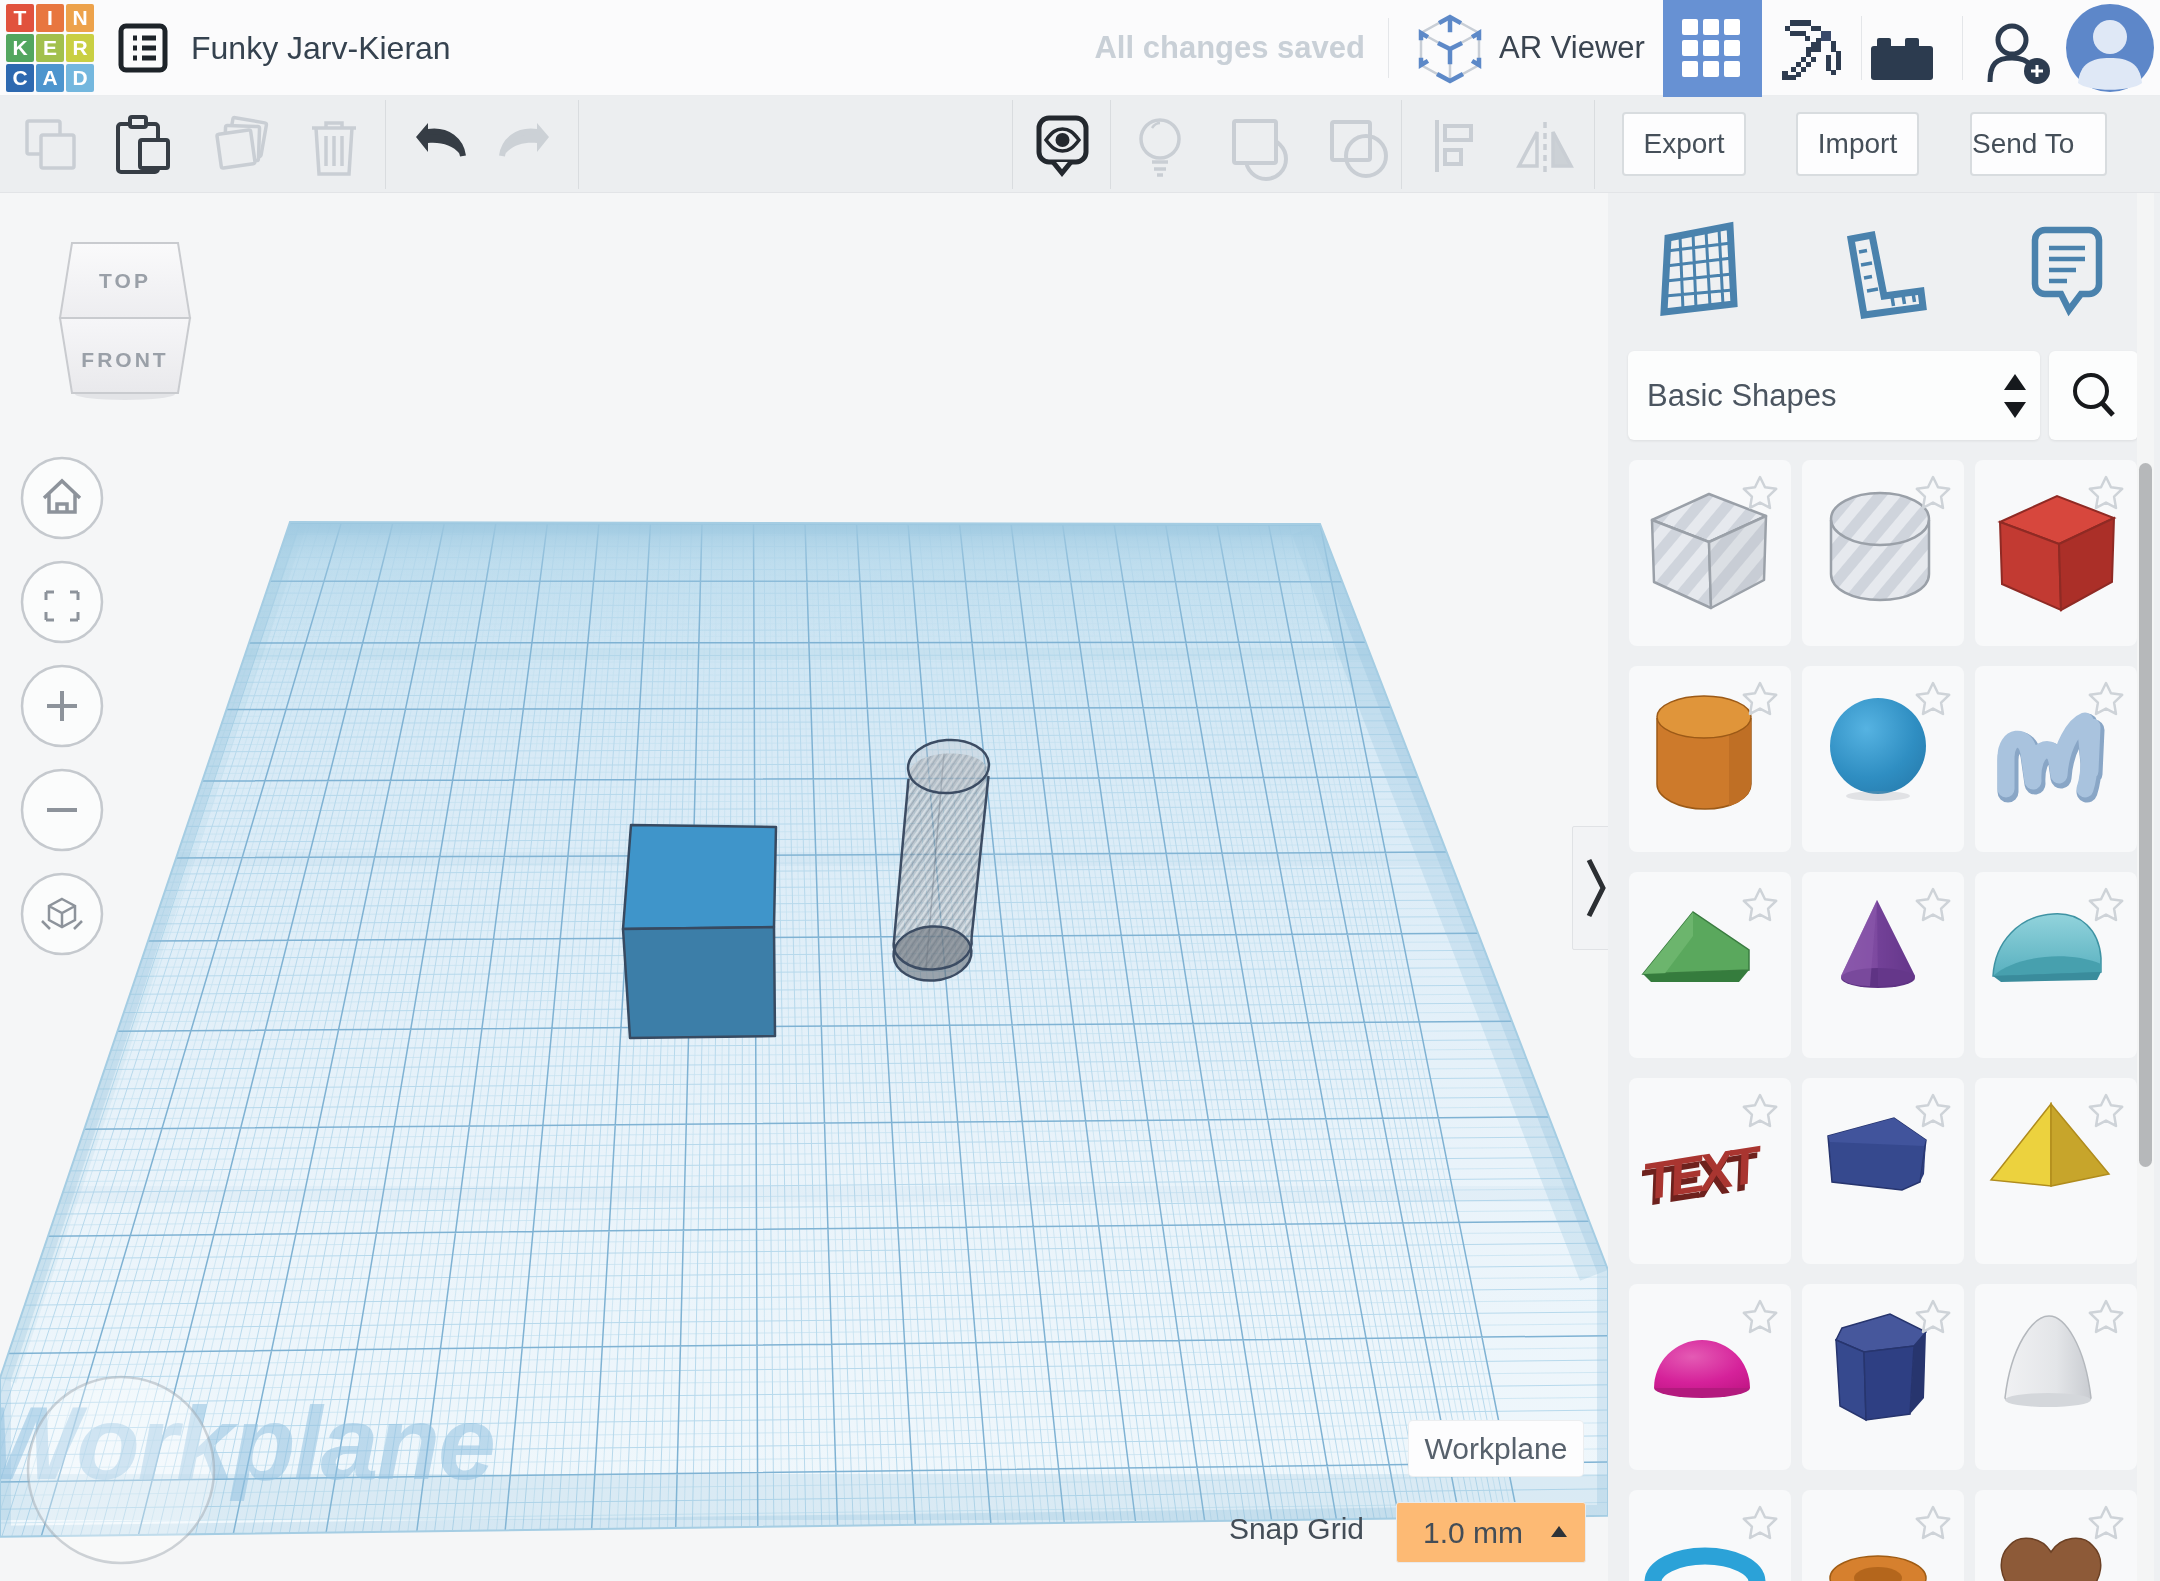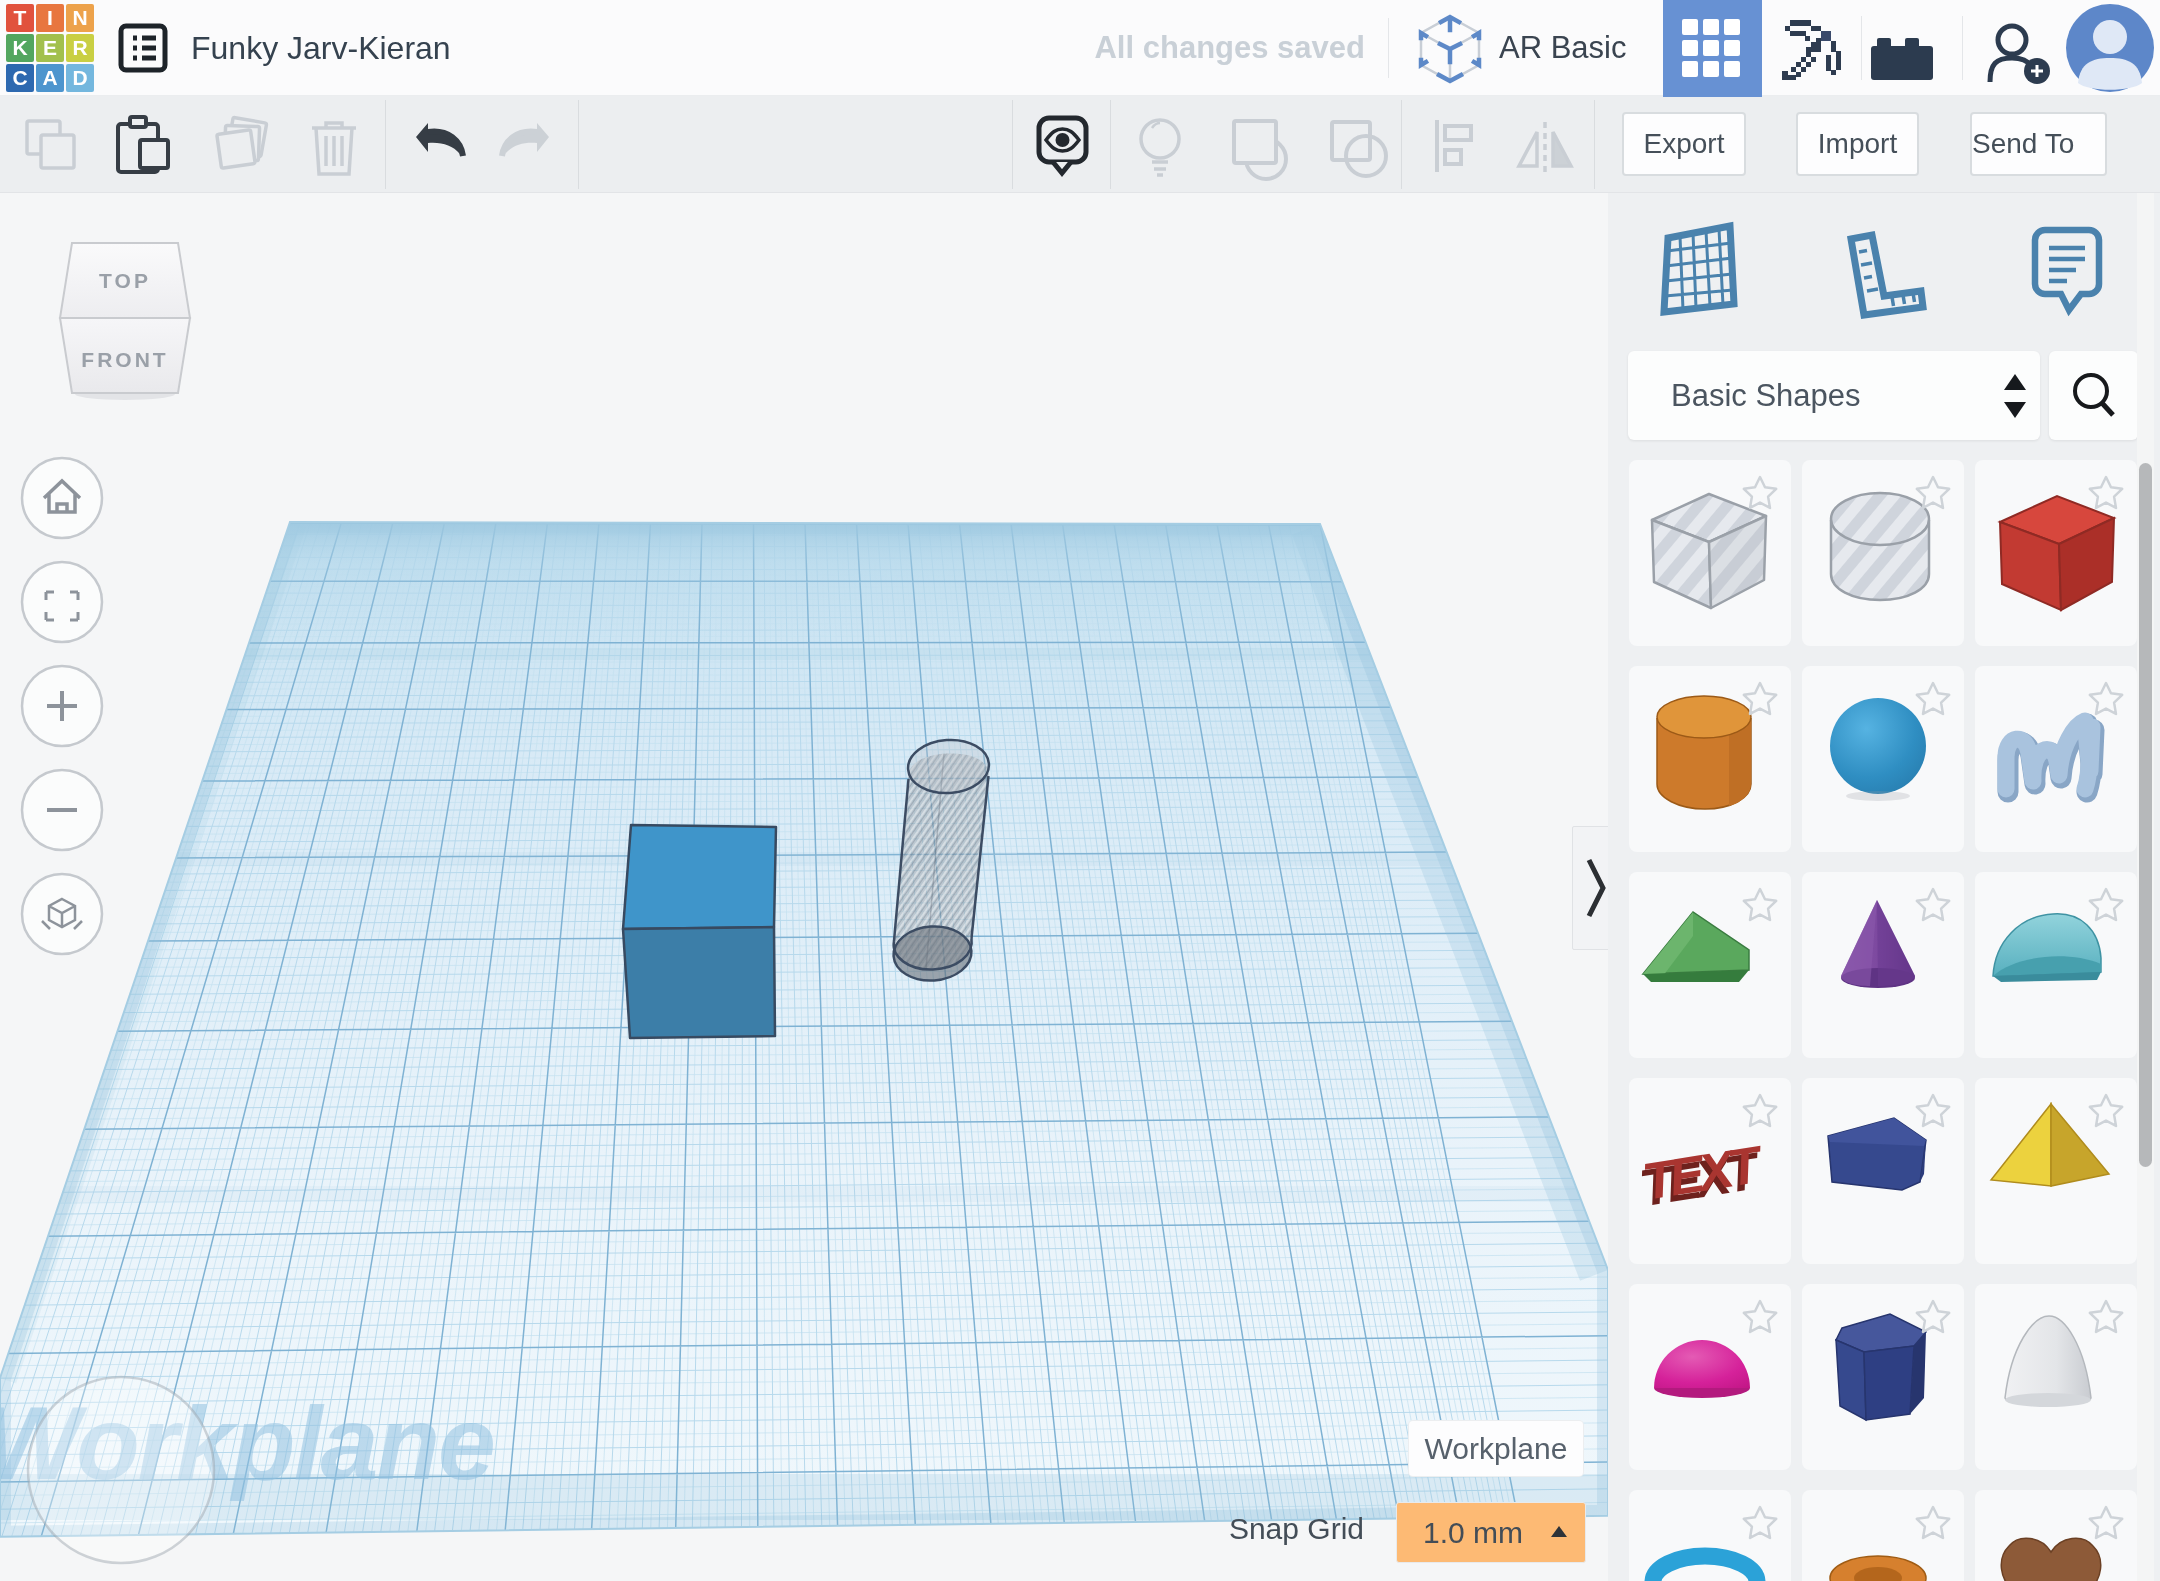--- a/index.html
+++ b/index.html
@@ -126,21 +126,21 @@
 <g stroke="#4a82ad" fill="none">
 <path d="M1851 239 L1872 235 L1884 296 L1921 291 L1923 307 L1864 315 Z" stroke-width="7"></path>
 <path d="M1859 252 l8 -1.5 M1861 265 l11 -2 M1864 278 l8 -1.5 M1867 291 l11 -2 M1892 297 l1.5 9 M1903 295 l1.5 9 M1913 293 l1.5 9" stroke-width="3.5"></path>
 </g>
 
 <g stroke="#4a82ad" fill="none">
 <path d="M2045 230 h44 a10 10 0 0 1 10 10 v44 a10 10 0 0 1 -10 10 h-8 l-12 16 l-8 -16 h-16 a10 10 0 0 1 -10 -10 v-44 a10 10 0 0 1 10 -10 Z" stroke-width="6.5"></path>
 <path d="M2049 248 h36 M2049 259 h36 M2049 270 h27 M2049 281 h18" stroke-width="4.5"></path>
 </g>
 </svg>
-<div class="abs" style="left:20px;top:158px;width:412px;height:89px;background:#fcfdfd;border-radius:6px;box-shadow:0 1px 3px rgba(0,0,0,0.08);color:#4b5560;font-size:31px;line-height:89px;padding-left:43px">Basic Shapes</div>
+<div class="abs" style="left:20px;top:158px;width:412px;height:89px;background:#fcfdfd;border-radius:6px;box-shadow:0 1px 3px rgba(0,0,0,0.08);color:#4b5560;font-size:31px;line-height:89px;padding-left:19px">Basic Shapes</div>
 <svg class="abs" width="24" height="44" style="left:395px;top:181px" xmlns="http://www.w3.org/2000/svg">
       <polygon points="12,0 23,16 1,16" fill="#16191d"></polygon>
       <polygon points="12,44 23,28 1,28" fill="#16191d"></polygon>
     </svg>
 <div class="abs" style="left:441px;top:158px;width:89px;height:89px;background:#fcfdfd;border-radius:6px;box-shadow:0 1px 3px rgba(0,0,0,0.08)"></div>
 <svg class="abs" width="89" height="89" style="left:441px;top:158px" xmlns="http://www.w3.org/2000/svg">
       <circle cx="42" cy="40" r="16" fill="none" stroke="#17191c" stroke-width="4"></circle>
       <path d="M53 52 L64 64" stroke="#17191c" stroke-width="5"></path>
     </svg>
 <div style="position:absolute;left:21px;top:267px;width:162px;height:186px;background:#f8f9fa;border-radius:8px;overflow:hidden"><svg width="162" height="186" viewBox="0 0 162 186" xmlns="http://www.w3.org/2000/svg">
@@ -364,21 +364,21 @@
 <div style="position:absolute;left:66px;top:4px;width:28px;height:28px;background:#eda24b;border-radius:2px;color:#fff;font-weight:bold;font-size:21px;line-height:28px;text-align:center">N</div>
 <div style="position:absolute;left:6px;top:34px;width:28px;height:28px;background:#53a65f;border-radius:2px;color:#fff;font-weight:bold;font-size:21px;line-height:28px;text-align:center">K</div>
 <div style="position:absolute;left:36px;top:34px;width:28px;height:28px;background:#a2c04d;border-radius:2px;color:#fff;font-weight:bold;font-size:21px;line-height:28px;text-align:center">E</div>
 <div style="position:absolute;left:66px;top:34px;width:28px;height:28px;background:#c9cf43;border-radius:2px;color:#fff;font-weight:bold;font-size:21px;line-height:28px;text-align:center">R</div>
 <div style="position:absolute;left:6px;top:64px;width:28px;height:28px;background:#2d69b0;border-radius:2px;color:#fff;font-weight:bold;font-size:21px;line-height:28px;text-align:center">C</div>
 <div style="position:absolute;left:36px;top:64px;width:28px;height:28px;background:#4d95ce;border-radius:2px;color:#fff;font-weight:bold;font-size:21px;line-height:28px;text-align:center">A</div>
 <div style="position:absolute;left:66px;top:64px;width:28px;height:28px;background:#74b7de;border-radius:2px;color:#fff;font-weight:bold;font-size:21px;line-height:28px;text-align:center">D</div>
 <div class="abs" style="left:191px;top:0;height:96px;line-height:96px;color:#35424f;font-size:32px;font-weight:normal">Funky Jarv-Kieran</div>
 <div class="abs" style="left:1000px;top:0;width:365px;height:96px;line-height:96px;color:#c9d0d7;font-size:31px;font-weight:bold;text-align:right">All changes saved</div>
 <div class="abs" style="left:1388px;top:18px;width:1px;height:60px;background:#e4e6e9"></div>
-<div class="abs" style="left:1499px;top:0;height:96px;line-height:96px;color:#3a4450;font-size:31px">AR Basic</div>
+<div class="abs" style="left:1499px;top:0;height:96px;line-height:96px;color:#3a4450;font-size:31px">AR Viewer</div>
 <div class="abs" style="left:1663px;top:0;width:99px;height:97px;background:#6791d3"></div>
 <svg class="abs" width="60" height="60" style="left:1682px;top:19px" xmlns="http://www.w3.org/2000/svg">
 <g fill="#ffffff">
 <rect x="0" y="0" width="16" height="16" rx="2"></rect>
       <rect x="21" y="0" width="16" height="16" rx="2"></rect>
       <rect x="42" y="0" width="16" height="16" rx="2"></rect>
 <rect x="0" y="21" width="16" height="16" rx="2"></rect>
       <rect x="21" y="21" width="16" height="16" rx="2"></rect>
       <rect x="42" y="21" width="16" height="16" rx="2"></rect>
 <rect x="0" y="42" width="16" height="16" rx="2"></rect>

